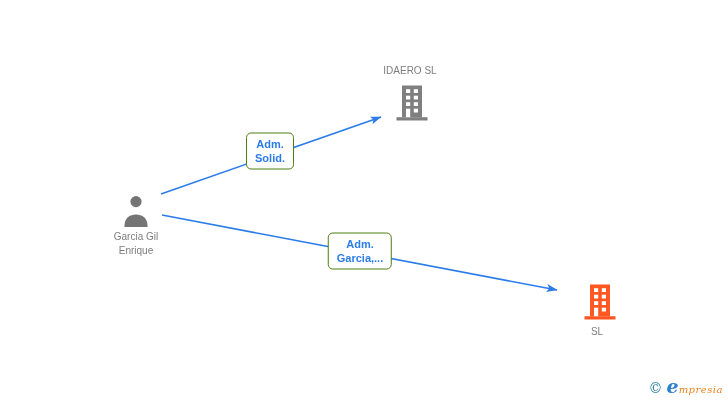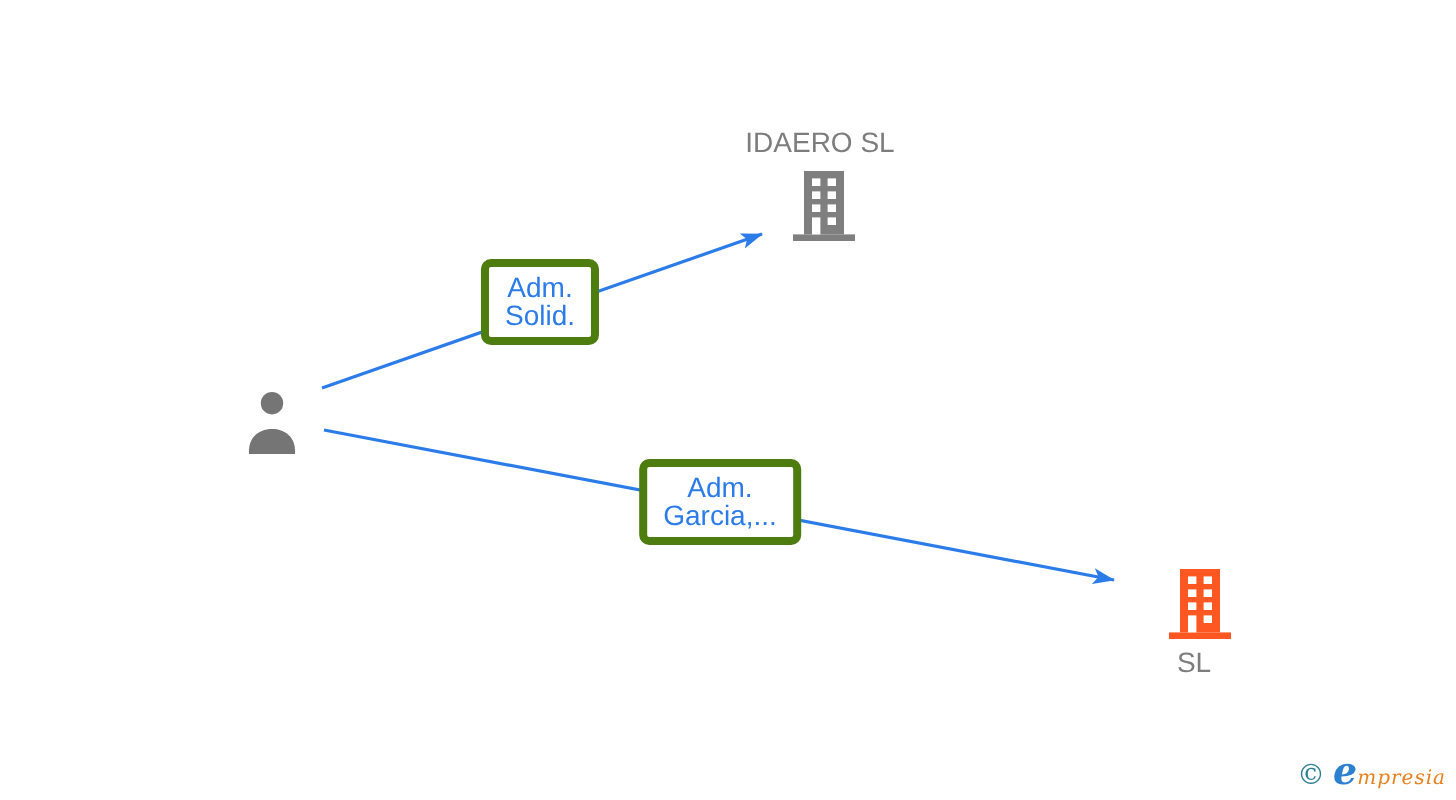--- a/index.html
+++ b/index.html
@@ -8,37 +8,38 @@
     width:728px;height:400px;
     background:#ffffff;
     font-family:"Liberation Sans", sans-serif;
     overflow:hidden;
   }
   .edges-layer{position:absolute;left:0;top:0;width:728px;height:400px;}
   .node{position:absolute;}
   .node-label{
     position:absolute;
     color:#7d7d7d;
-    font-size:14px;
+    font-size:10px;
     line-height:14px;
     text-align:center;
     white-space:nowrap;
   }
   .edge-label{
     position:absolute;
     transform:translate(-50%,-50%);
     background:#ffffff;
-    border:4px solid #4d7c0f;
+    border:1px solid #4d7c0f;
     border-radius:5px;
     padding:3px 8px 4px 8px;
     color:#2B7CE9;
-    font-size:14px;
+    font-size:11px;
     line-height:14px;
     text-align:center;
     white-space:nowrap;
+    font-weight:bold;
   }
   .watermark{
     position:absolute;
     right:5px;bottom:3px;
     font-family:"DejaVu Serif", serif;
     font-style:italic;
     white-space:nowrap;
   }
   .wm-copy{color:#2e7f96;font-size:14px;font-style:normal;margin-right:4px;}
   .wm-initial{color:#2d7fd0;font-size:19px;font-weight:bold;}
@@ -57,20 +58,24 @@
     </defs>
     <line x1="161" y1="194" x2="381" y2="117" stroke="#2B7CE9" stroke-width="1.6" marker-end="url(#arrow)"></line>
     <line x1="162" y1="215" x2="557" y2="290" stroke="#2B7CE9" stroke-width="1.6" marker-end="url(#arrow)"></line>
   </svg>
 
   <div class="node" style="left:121px;top:194px;width:30px;height:33px;">
     <svg width="30" height="33" viewBox="0 0 30 33">
       <circle cx="15" cy="7.6" r="5.6" fill="#757575"></circle>
       <path d="M3.5,33 v-1.6 c0,-7 5.2,-10.9 11.5,-10.9 s11.5,3.9 11.5,10.9 V33 Z" fill="#757575"></path>
     </svg>
+  </div>
+  <div class="node-label" style="left:76px;top:230px;width:120px;">
+    <div>Garcia Gil</div>
+    <div>Enrique</div>
   </div>
 
   <div class="node-label" style="left:350px;top:64px;width:120px;">
     <div>IDAERO SL</div>
   </div>
   <div class="node" style="left:395px;top:85px;width:34px;height:36px;">
     <svg width="34" height="36" viewBox="0 0 34 36">
       <rect x="1.5" y="32.2" width="31" height="3.3" fill="#7f7f7f"></rect>
       <rect x="7" y="0.5" width="20" height="31.7" fill="#7f7f7f"></rect>
       <rect x="11" y="4.2" width="4.2" height="3.8" fill="#ffffff"></rect>

